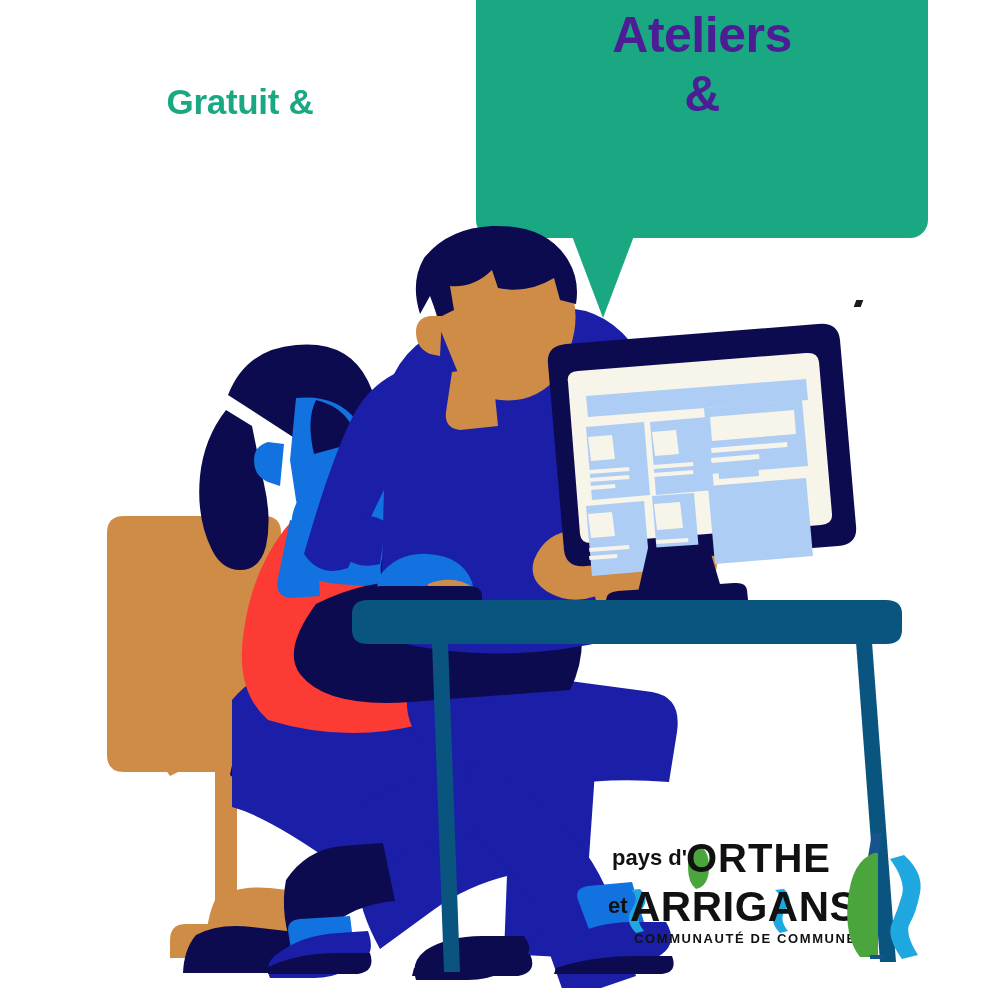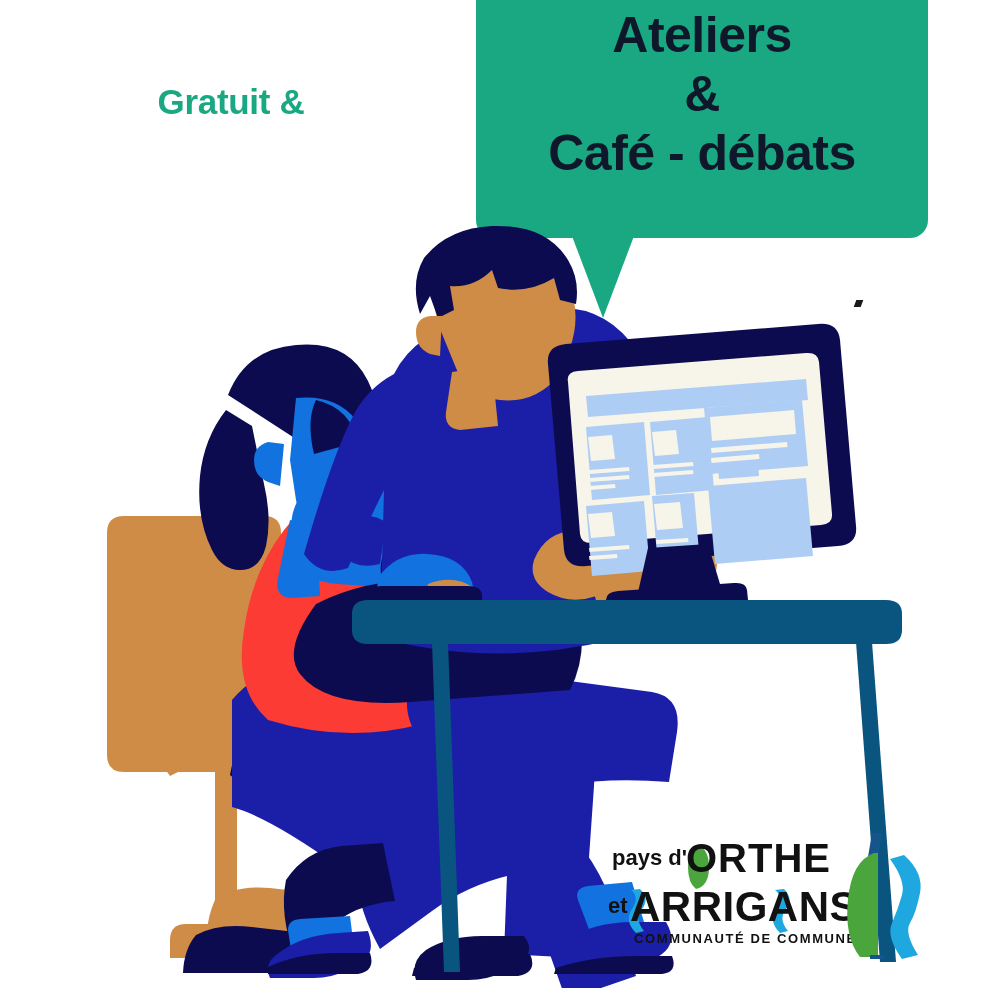--- a/index.html
+++ b/index.html
@@ -15,21 +15,21 @@
     position: relative;
     width: 990px;
     height: 988px;
     background: #ffffff;
     overflow: hidden;
   }
 
   
   .headline {
     position: absolute;
-    left: 51px;
+    left: 60px;
     top: 80px;
     width: 360px;
     text-align: center;
     color: #1aa883;
     font-weight: bold;
     font-size: 35px;
     line-height: 1.26;
     letter-spacing: -0.3px;
   }
   .headline .l1 { display: block; }
@@ -41,21 +41,21 @@
     left: 476px;
     top: -16px;
     width: 452px;
     height: 254px;
     background: #1aa883;
     border-radius: 18px;
     box-sizing: border-box;
     padding-top: 22px;
   }
   .bubble-text {
-    color: #0f172a;
+    color: #4c1d95;
     font-weight: bold;
     font-size: 50px;
     line-height: 1.18;
     text-align: center;
     letter-spacing: -0.5px;
   }
   .bubble-text .bl { display: block; }
   .bubble-tail {
     position: absolute;
     left: 572px;
@@ -102,21 +102,20 @@
 <div id="poster">
 
   <div class="headline">
     <span class="l1">Gratuit &amp;</span>
   </div>
 
   <div class="bubble">
     <div class="bubble-text">
       <span class="bl">Ateliers</span>
       <span class="bl">&amp;</span>
-      <span class="bl">Café - débats</span>
     </div>
   </div>
   <div class="bubble-tail"></div>
 
   <div class="speck"></div>
 
   <svg class="illustration" viewBox="0 0 990 988" aria-hidden="true">
 
     <g>
       <path d="M107 533 q0-17 17-17 h140 q17 0 17 17 v222 q0 17 -17 17 h-140 q-17 0 -17 -17 z" fill="#cf8c46"></path>

